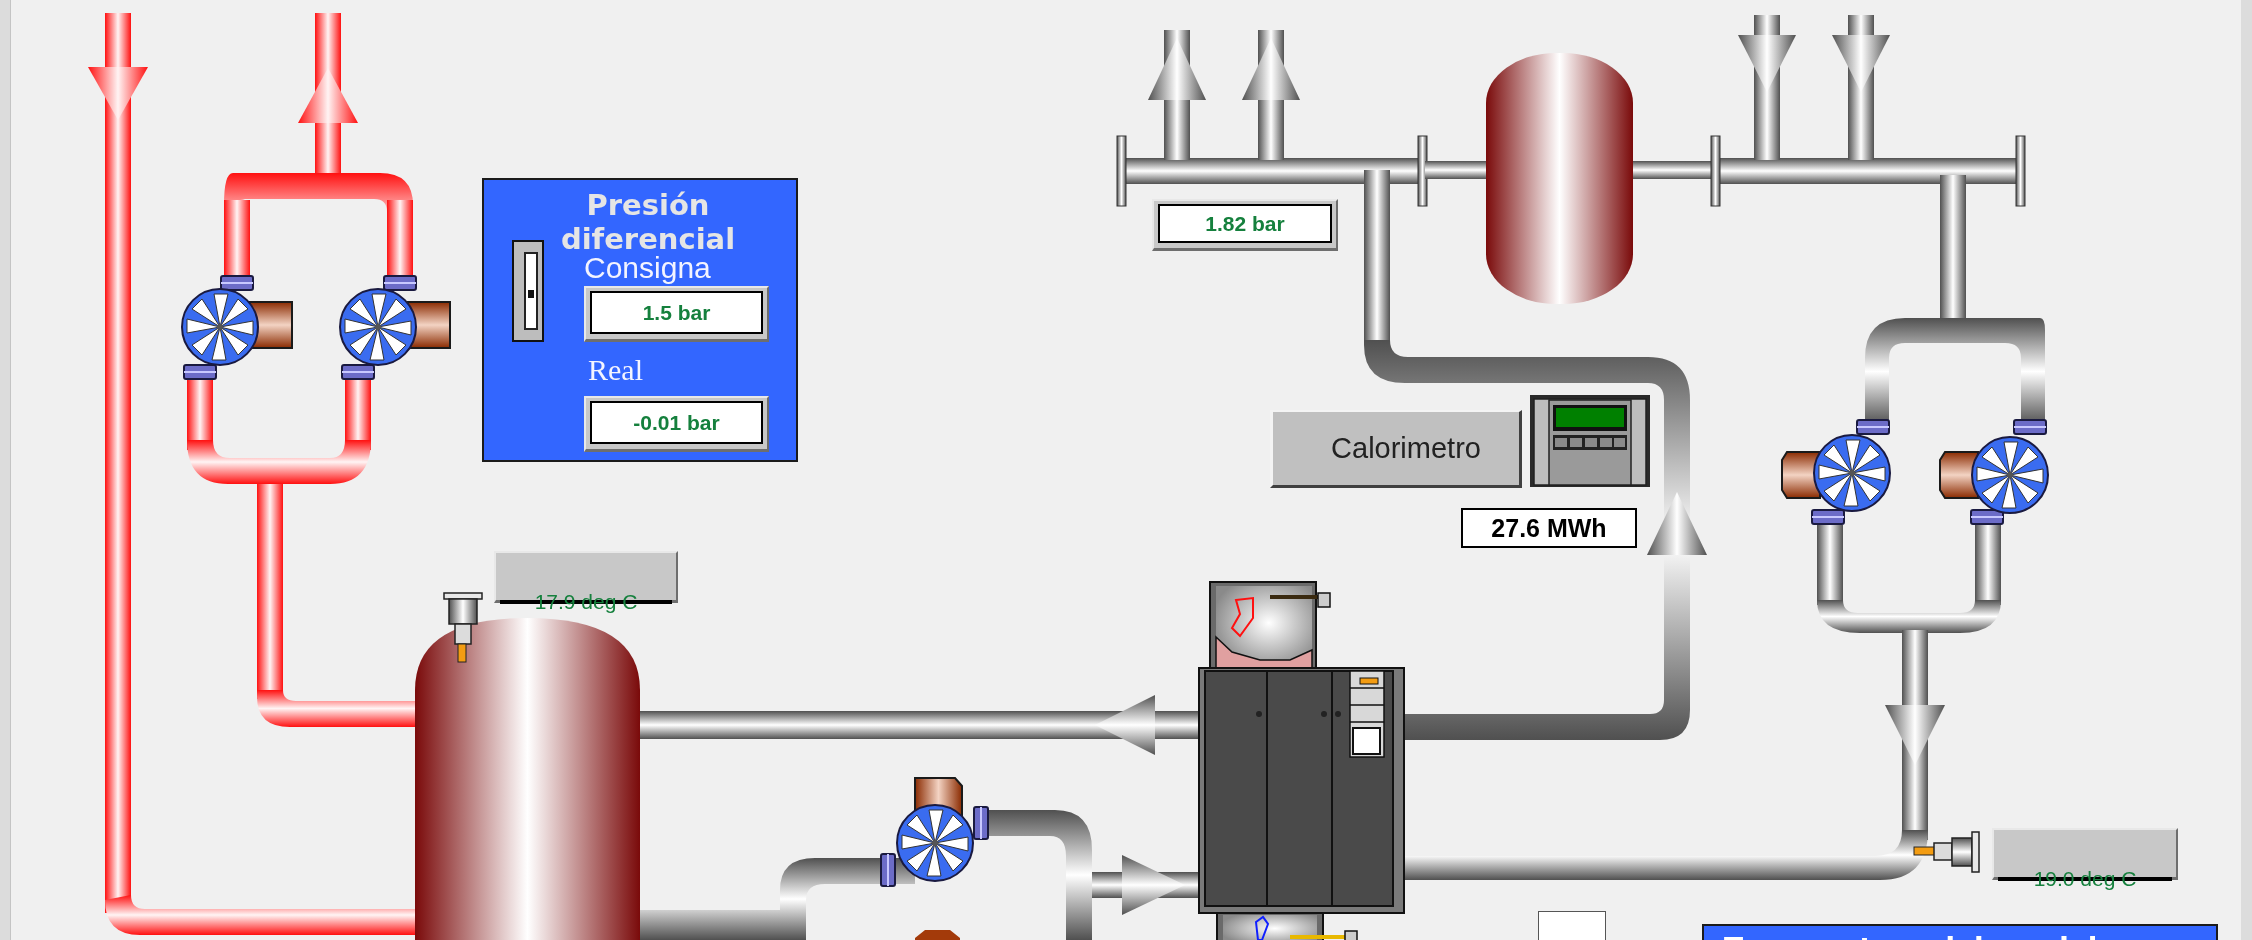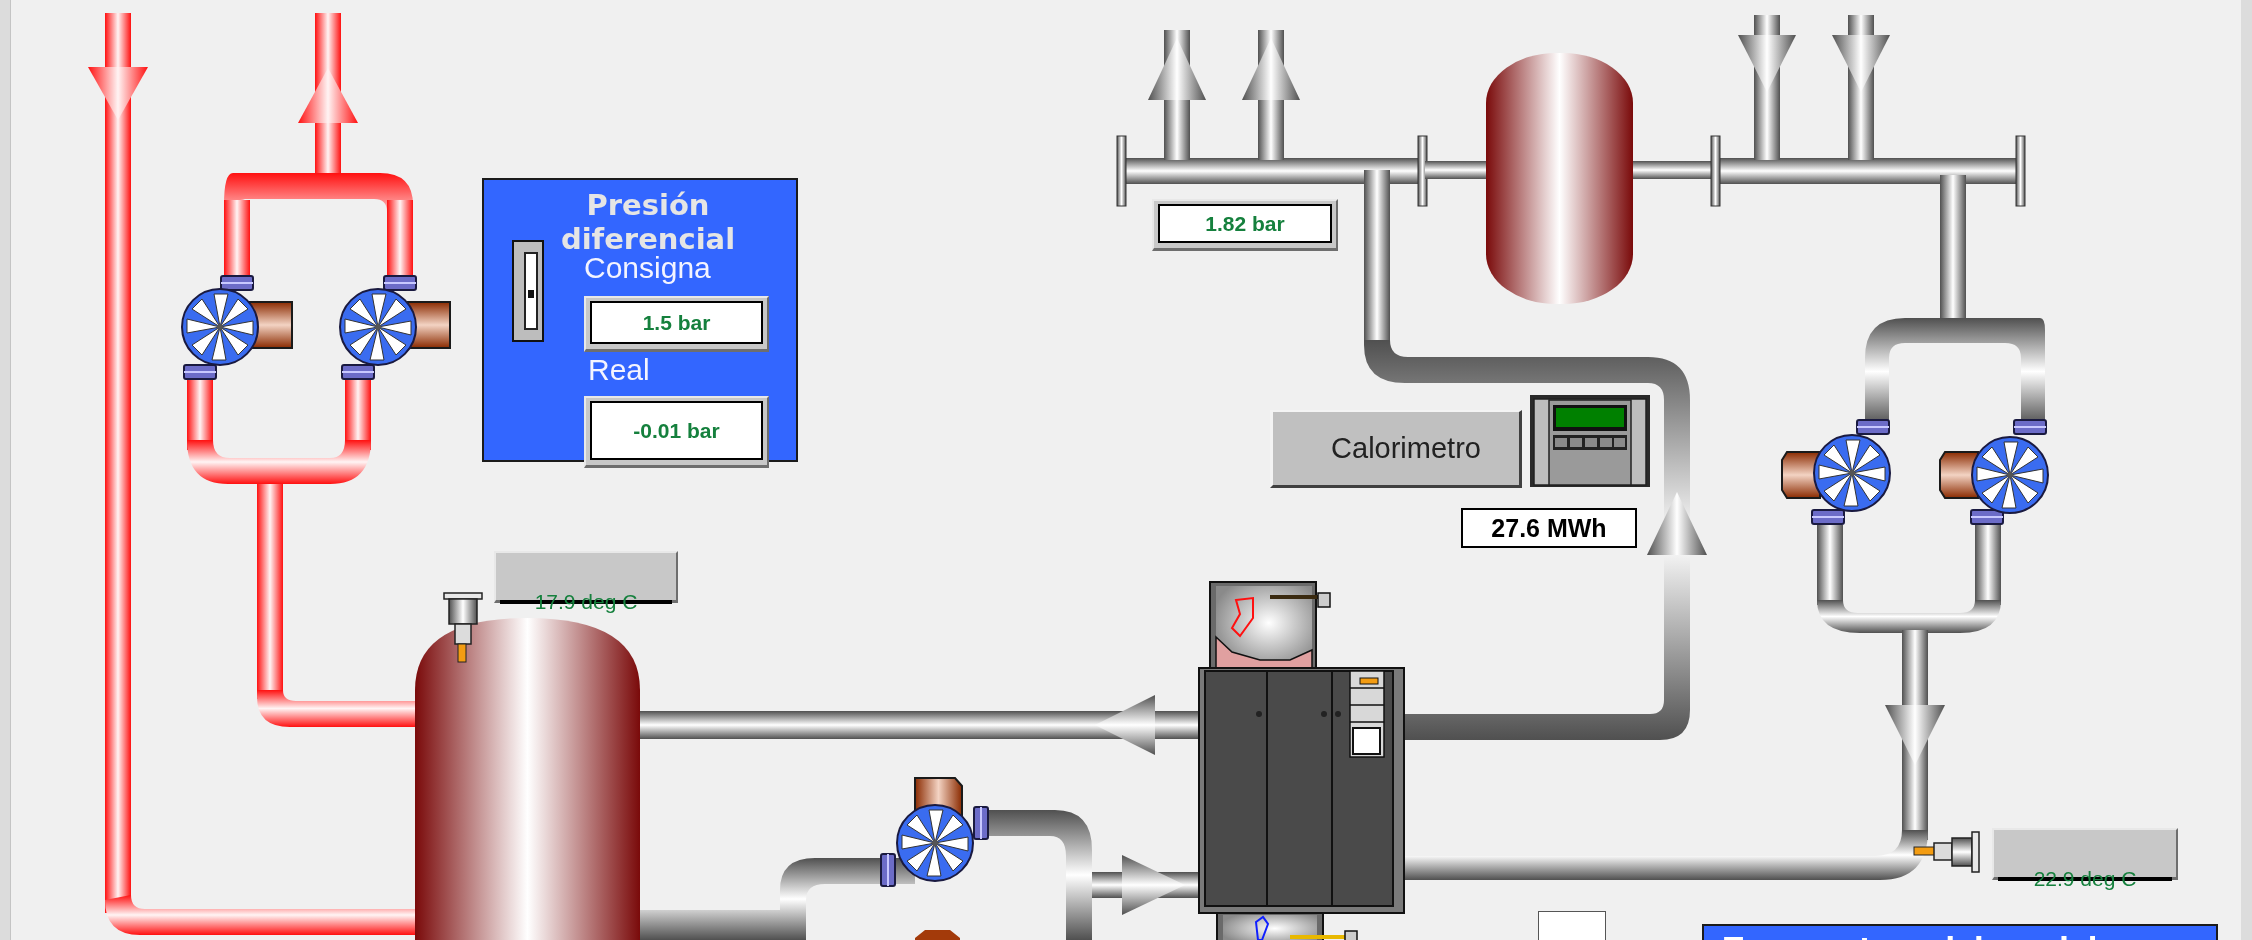--- a/index.html
+++ b/index.html
@@ -260,39 +260,39 @@
 </svg>
 
 <div class="panel" style="left:482px; top:178px; width:316px; height:284px;">
   <div class="panel-title">Presión diferencial</div>
   <div class="slider" style="left:28px; top:60px; width:32px; height:102px;">
     <div class="track">
       <div class="thumb" id="slider-thumb" style="top: 36px;"></div>
     </div>
   </div>
   <div class="panel-label" style="left:100px; top:62px;margin-top:9px;">Consigna</div>
-  <div class="readout" style="left:100px; top:116px; width:185px; height:56px;">
+  <div class="readout" style="left:100px; top:106px; width:185px; height:56px;">
     <div class="val">1.5 bar</div>
   </div>
-  <div class="panel-label" style="left:104px; top:173px;">Real</div>
-  <div class="readout" style="left:100px; top:216px; width:185px; height:72px;">
+  <div class="panel-label" style="left:104px; top:173px;font-family:Liberation Serif, serif;">Real</div>
+  <div class="readout" style="left:100px; top:216px; width:185px; height:56px;">
     <div class="val">-0.01 bar</div>
   </div>
 </div>
 
 <div class="readout" style="left:1152px; top:199px; width:186px; height:52px;">
   <div class="val">1.82 bar</div>
 </div>
 
 <div class="readout" style="left:494px; top:551px; width:184px; height:52px;">
   <div class="val light">17.9 deg C</div>
 </div>
 
 <div class="readout" style="left:1992px; top:828px; width:186px; height:52px;">
-  <div class="val light">22.9 deg C</div>
+  <div class="val light">19.0 deg C</div>
 </div>
 
 <div class="btn-cal" style="left:1270px; top:410px; width:252px; height:78px;">Calorimetro</div>
 
 <div class="plain-box" style="left:1461px; top:508px; width:176px; height:40px;">27.6 MWh</div>
 
 <div class="plain-box" style="left:1538px; top:911px; width:68px; height:40px; border:1px solid #555;"></div>
 
 <div class="bottom-panel">
   <div class="t">Temperatura del caudal</div>

